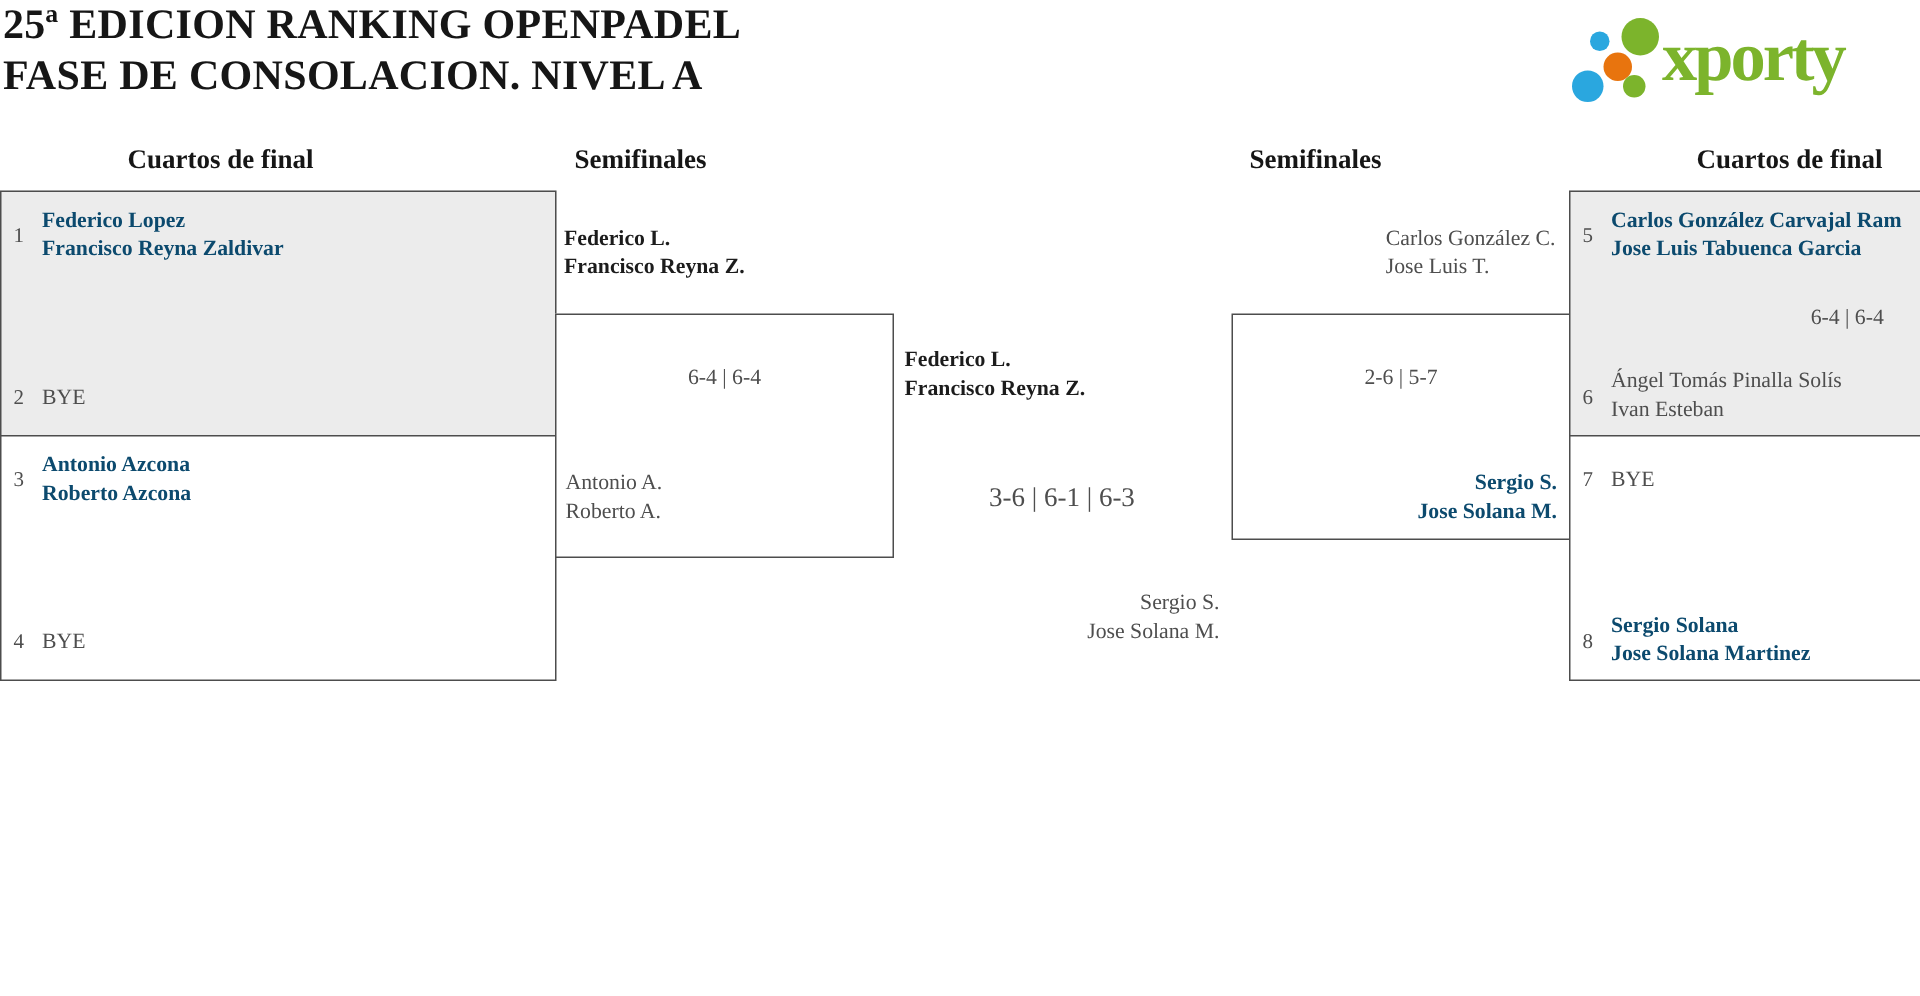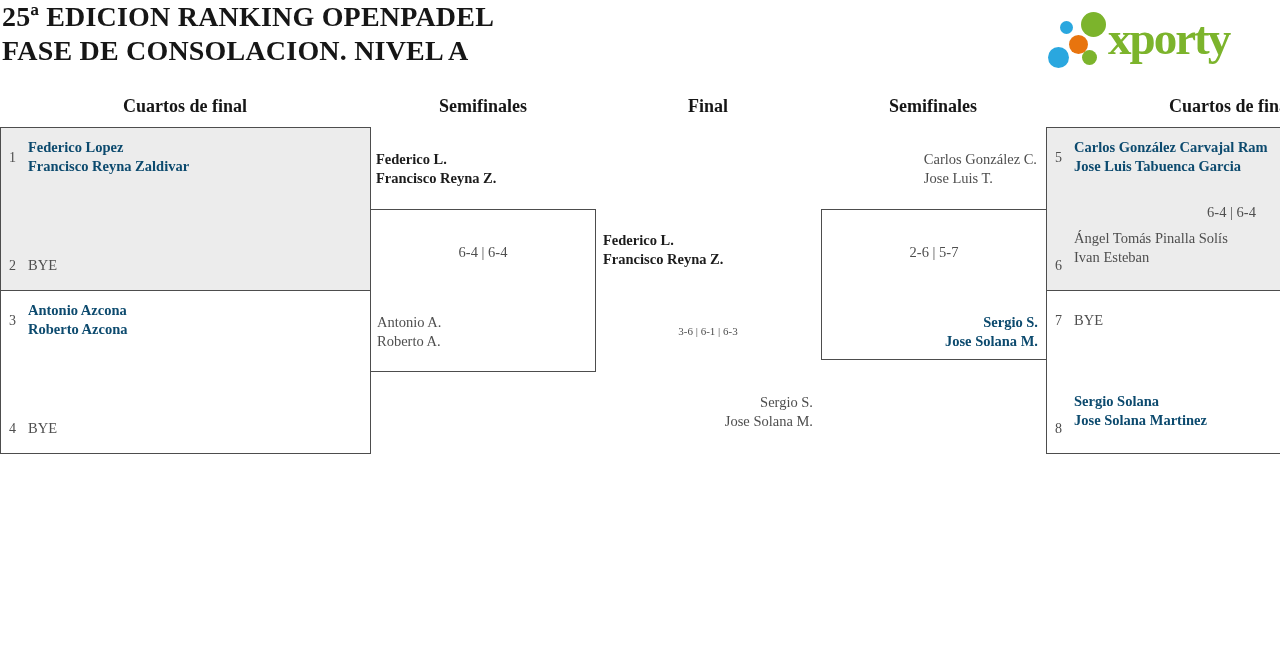--- a/index.html
+++ b/index.html
@@ -45,21 +45,21 @@
     font-size: 47px;
     font-weight: 800;
     letter-spacing: -2px;
     line-height: 58px;
   }
   
   .col-header {
     position: absolute;
     top: 96px;
     width: 200px;
-    text-align: center;
+    text-align: left;
     font-size: 18px;
     font-weight: 600;
     color: #161616;
     white-space: nowrap;
   }
   .ch-1 { left: 85px; }
   .ch-2 { left: 383px; }
   .ch-3 { left: 608px; }
   .ch-4 { left: 833px; }
   .ch-5 { left: 1131px; }
@@ -87,21 +87,21 @@
     color: #4e4e4e;
   }
   .seed.s-top { top: 20px; }
   .seed.s-bot { top: 128px; }
   .team { position: absolute; left: 27px; font-size: 14.5px; line-height: 19px; }
   .team div { white-space: nowrap; }
   .team.bold { font-weight: 700; color: #0c4a6e; }
   .team.reg  { font-weight: 400; color: #4e4e4e; }
   .team.slot-top        { top: 10px; }
   .team.slot-top.single { top: 20px; }
-  .team.slot-bot        { top: 101px; }
+  .team.slot-bot        { top: 117px; }
   .team.slot-bot.single { top: 128px; }
   .score {
     position: absolute;
     left: 0; right: 0;
     text-align: center;
     font-size: 14.5px;
     line-height: 19px;
     color: #4e4e4e;
   }
   .score.qf-mid { top: 75px; }
@@ -118,21 +118,21 @@
   .float-label div { white-space: nowrap; }
   .float-label.bold { font-weight: 700; color: #1c1c1c; }
   .float-label.reg  { font-weight: 400; color: #4e4e4e; }
   .sfL-winner-label { left: 376px; top: 150px; }
   .sfR-loser-label  { right: 243px; top: 150px; text-align: left; }
   .final-winner-label { left: 603px; top: 231px; }
   .final-score {
     position: absolute;
     left: 595px; width: 226px; top: 322px;
     text-align: center;
-    font-size: 11px; line-height: 19px; color: #4e4e4e;
+    font-size: 18px; line-height: 19px; color: #4e4e4e;
   }
   .final-loser-label { right: 467px; top: 393px; text-align: right; }
 </style>
 </head>
 <body>
 
 <div class="page">
 
   <div class="title">
     <div>25ª EDICION RANKING OPENPADEL</div>
@@ -143,21 +143,20 @@
     <span class="dot blue-sm" style="background: rgb(42, 167, 223);"></span>
     <span class="dot green-lg" style="background: rgb(124, 180, 44);"></span>
     <span class="dot orange-md" style="background: rgb(232, 116, 14);"></span>
     <span class="dot blue-lg" style="background: rgb(42, 167, 223);"></span>
     <span class="dot green-sm" style="background: rgb(124, 180, 44);"></span>
     <span class="wordmark" style="color: rgb(124, 180, 44);">xporty</span>
   </div>
 
   <div class="col-header ch-1">Cuartos de final</div>
   <div class="col-header ch-2">Semifinales</div>
-  <div class="col-header ch-3">Final</div>
   <div class="col-header ch-4">Semifinales</div>
   <div class="col-header ch-5">Cuartos de final</div>
 
   <div class="box shaded qfL1">
     <span class="seed s-top">1</span>
     <div class="team bold slot-top">
       <div>Federico Lopez</div>
       <div>Francisco Reyna Zaldivar</div>
     </div>
     <span class="seed s-bot">2</span>

